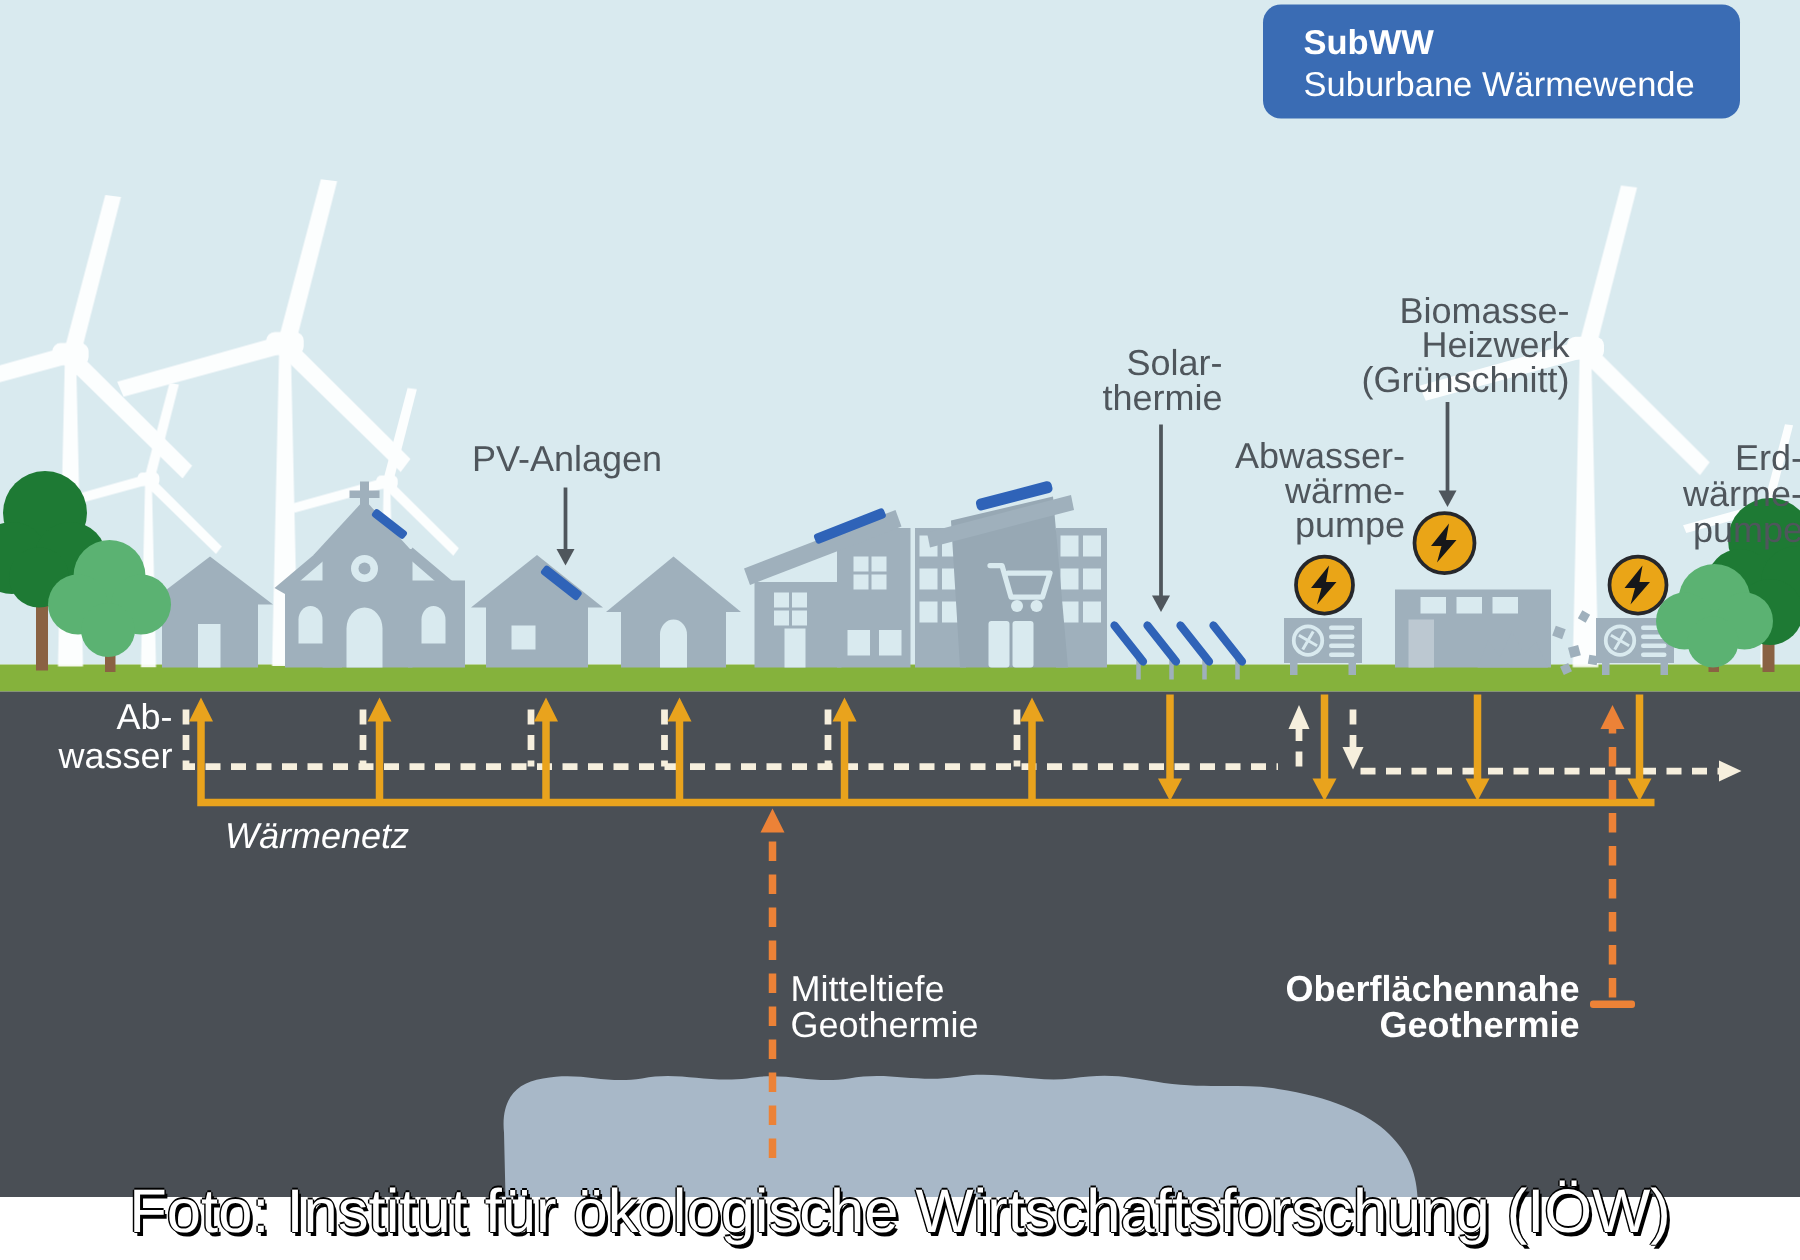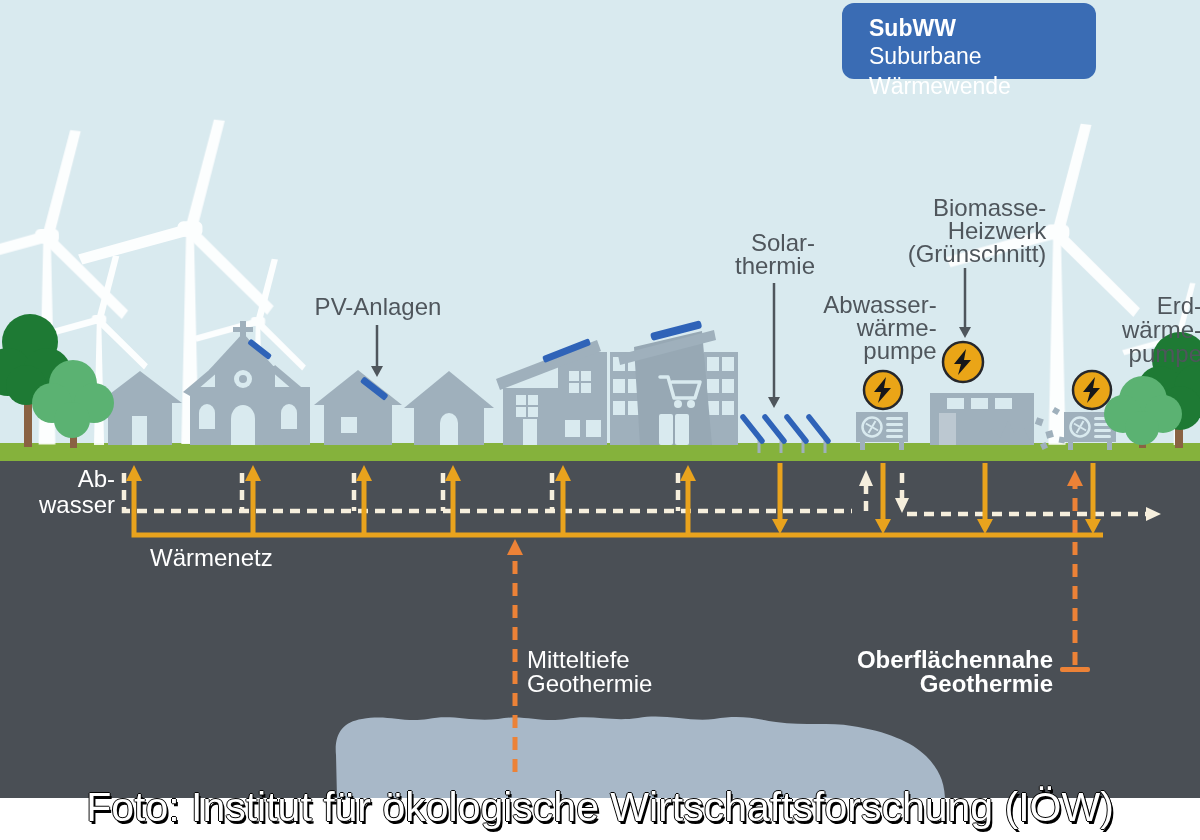--- a/index.html
+++ b/index.html
@@ -7,33 +7,33 @@
     --blue:#3a6cb4; --pv:#2f63b8; --label:#4f565c; --amber:#e9a31d; --orange:#ec8237;
     --cream:#f6efdd; --circle:#eaa517; --blob:#a8b8c8; --treedark:#1e7a34; --treelight:#5bb272;
     --trunk:#8a6243; --quelle:#a9b0b6; --doorlight:#bcc8d1;
   }
   *{margin:0;padding:0;box-sizing:border-box;}
   body{font-family:"Liberation Sans",sans-serif;background:#fff;}
   .canvas{position:relative;width:1200px;height:840px;background:#fff;overflow:hidden;}
   .scene-svg{position:absolute;left:0;top:0;}
   .txt{position:absolute;white-space:pre-line;}
   .title{left:62px;top:47px;font-size:28px;font-weight:bold;color:var(--blue);letter-spacing:.2px;}
-  .badge{position:absolute;left:842px;top:3px;width:254px;height:76px;background:var(--blue);
+  .badge{position:absolute;left:842px;top:3px;width:318px;height:76px;background:var(--blue);
          border-radius:12px;color:#fff;padding:12px 0 0 27px;}
   .badge .l1{font-size:23px;font-weight:bold;line-height:26px;}
   .badge .l2{font-size:23px;line-height:30px;}
   .scene-label{font-size:24px;line-height:23px;color:var(--label);text-align:right;transform:translateX(-50%);}
   .pv-label{left:378px;top:295px;}
   .solar-label{left:775px;top:231px;}
   .abwasser-wp-label{left:880px;top:293px;}
   .biomasse-label{left:977px;top:196px;}
   .erd-wp-label{left:1152px;top:294px;line-height:24px;margin-left:10px;}
   .white-label{font-size:24px;line-height:24px;color:#fff;}
   .abwasser-label{left:30px;top:466px;width:85px;text-align:right;line-height:26px;}
-  .waermenetz-label{left:150px;top:546px;}
+  .waermenetz-label{left:150px;top:546px;font-style:italic;}
   .mitteltiefe-label{left:527px;top:648px;}
   .oberflaechennahe-label{right:147px;top:648px;text-align:right;font-weight:bold;}
   .source{left:28px;top:740px;font-size:14px;line-height:14px;color:var(--quelle);}
   .watermark{left:600px;top:784px;transform:translateX(-50%);font-size:41px;color:#fff;white-space:nowrap;
              text-shadow:2px 3px 0 #000,-1px 0 0 #000,0 -1px 0 #000,1px 0 0 #000,0 1px 0 #000;}
 </style>
 </head>
 <body>
 
 <div class="canvas">

